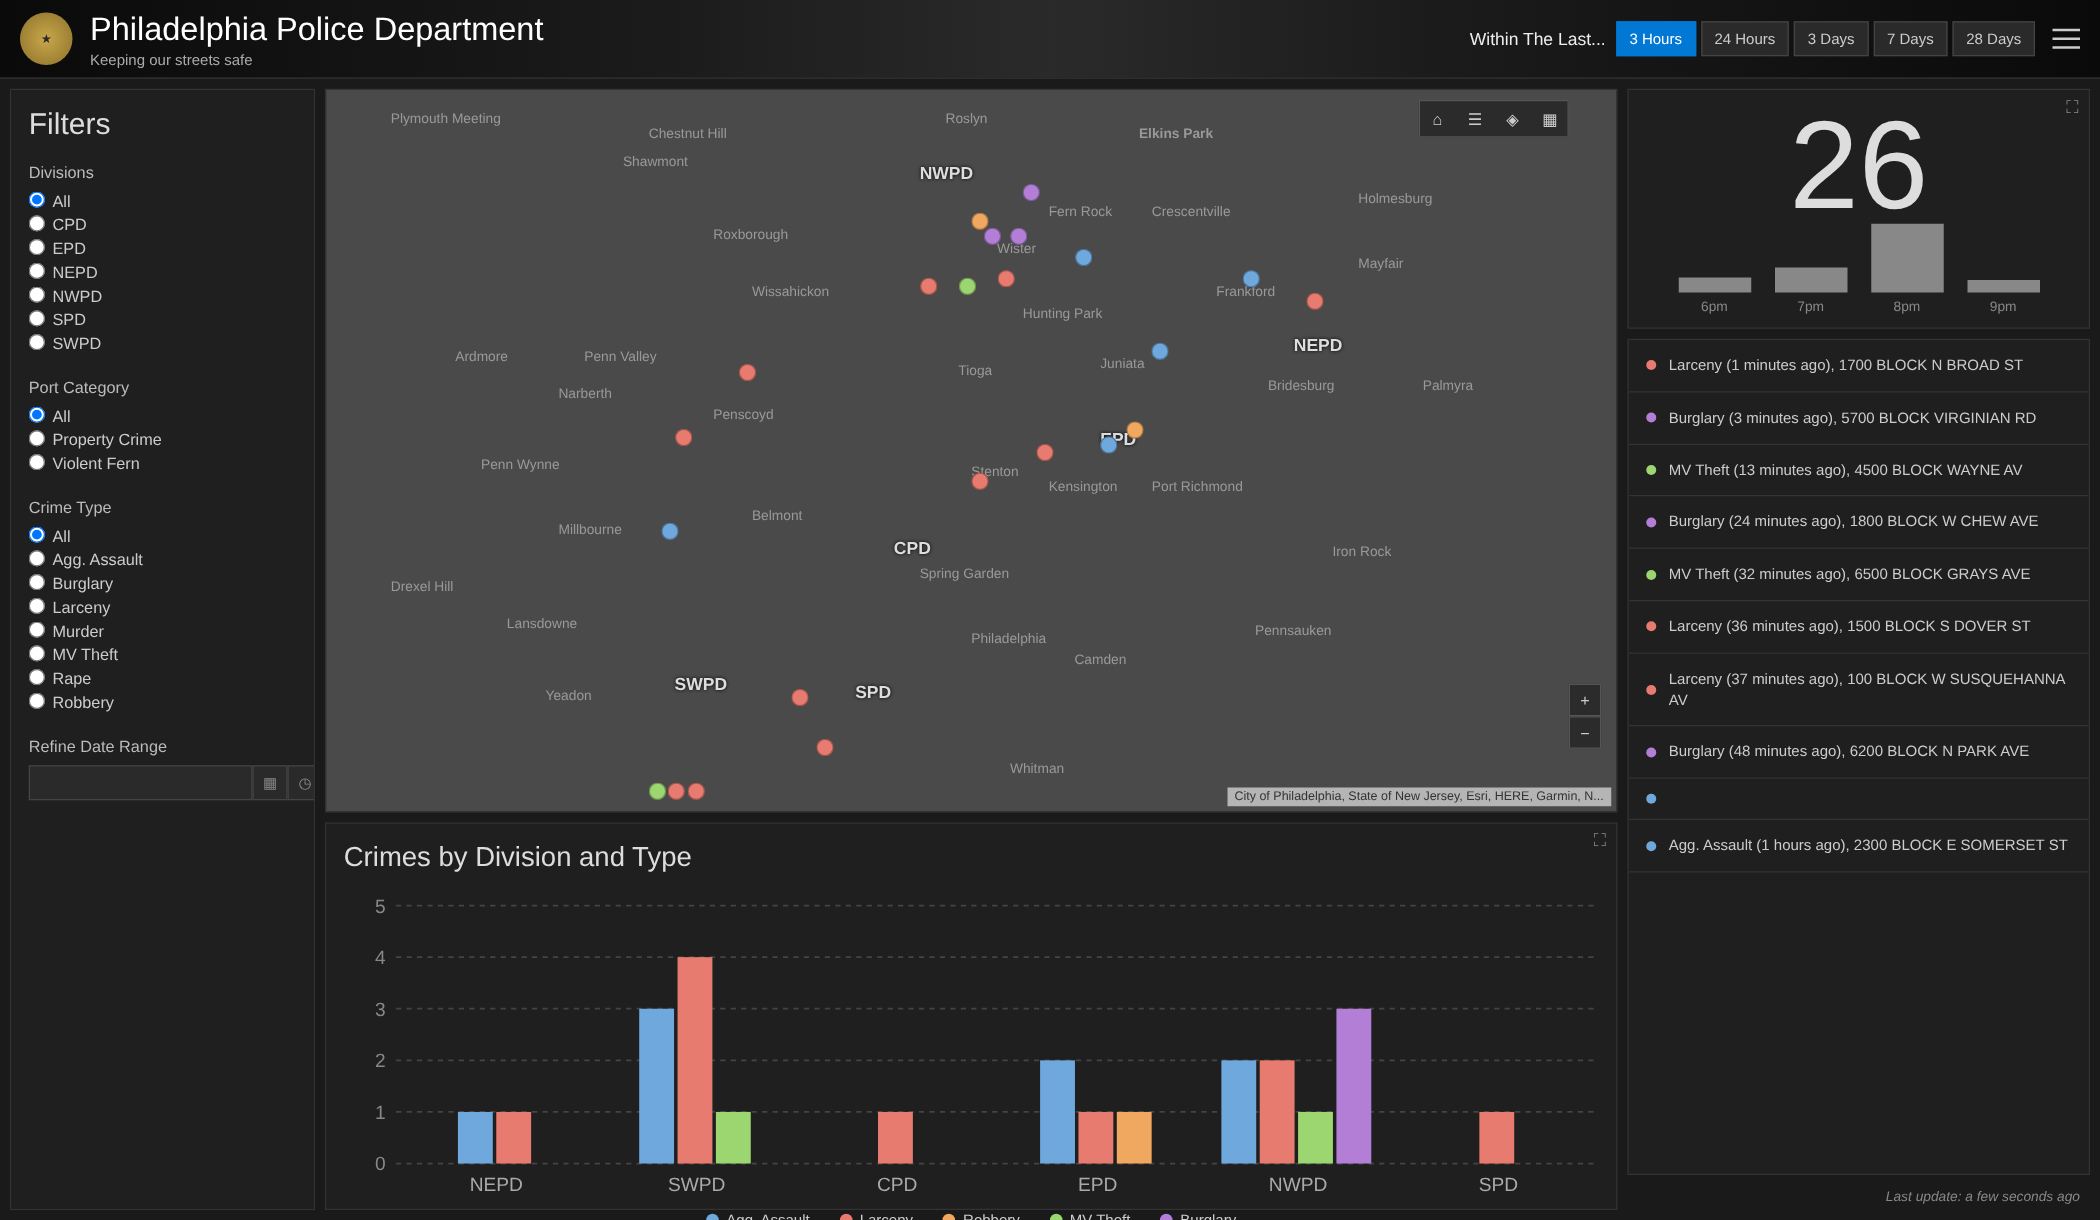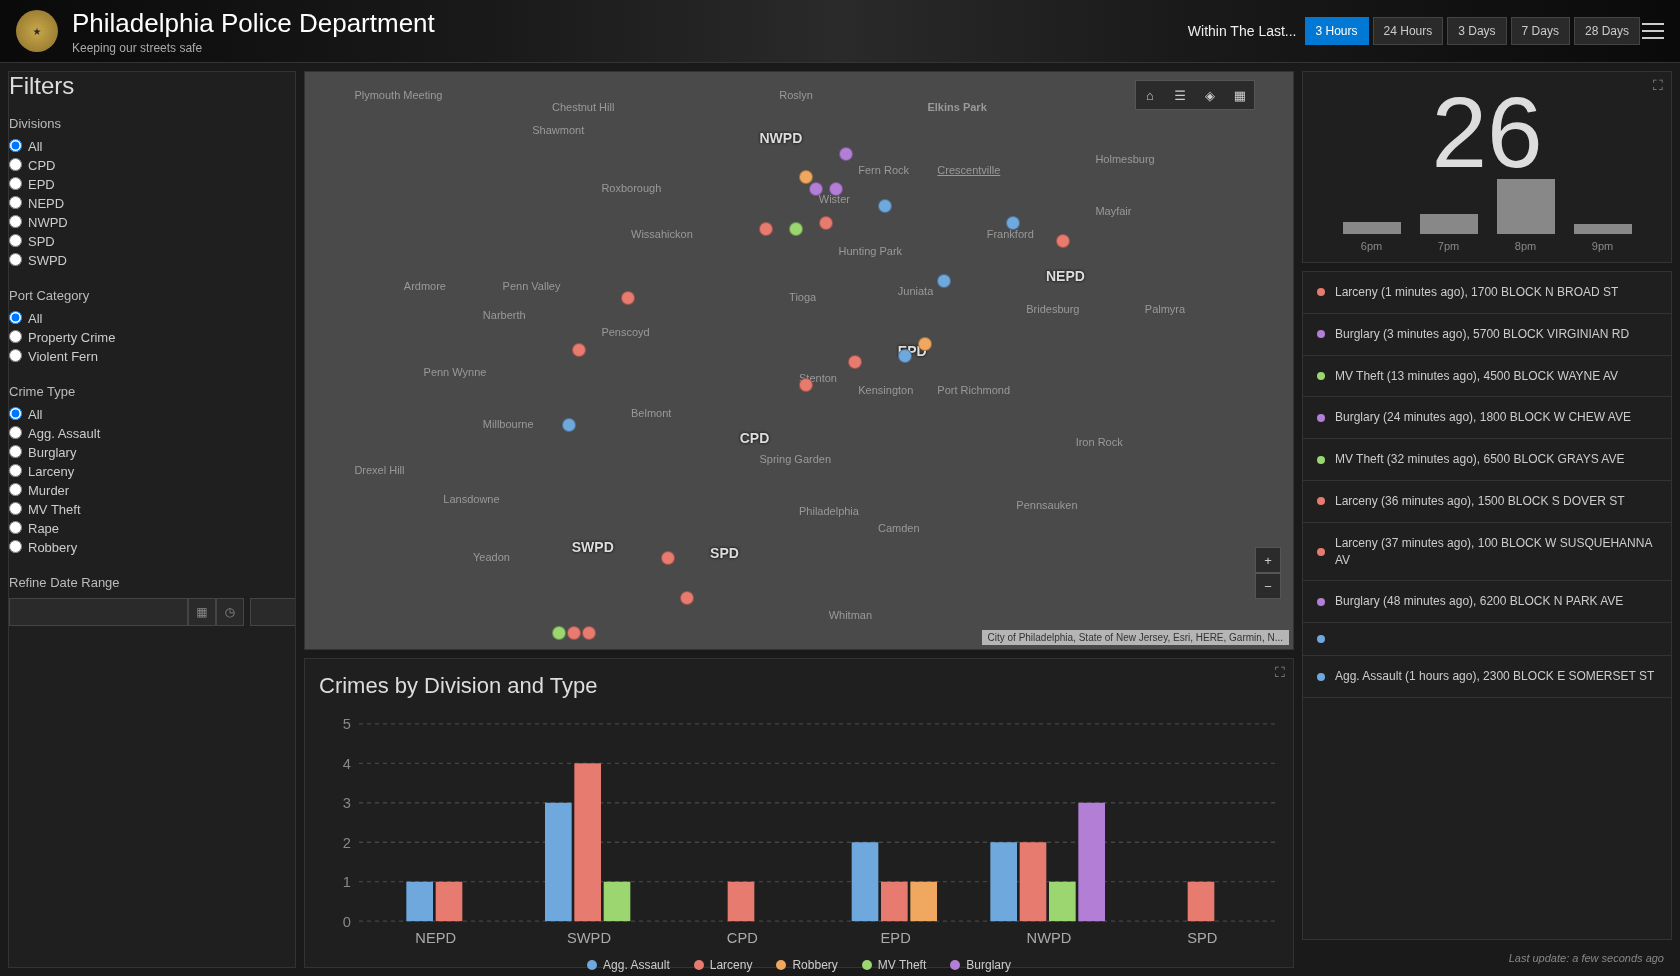--- a/index.html
+++ b/index.html
@@ -30,37 +30,38 @@
   display: flex;
   align-items: center;
   justify-content: center;
   font-size: 10px;
   color: #2a2a2a;
 }
 .title-block { flex: 1; }
 .app-title { font-size: 26px; color: #fff; font-weight: 300; }
 .app-subtitle { font-size: 12px; color: #aaa; margin-top: 2px; }
 .time-label { color: #eee; font-size: 14px; margin-right: 8px; }
-.time-buttons { display: flex; gap: 4px; margin-right: 2px; }
+.time-buttons { display: flex; gap: 4px; margin-right: 14px; }
 .time-btn {
   background: #2a2a2a;
   border: 1px solid #444;
   color: #ccc;
   padding: 6px 10px;
   font-size: 12px;
   cursor: pointer;
 }
 .time-btn.active { background: #0078d4; color: #fff; border-color: #0078d4; }
 .hamburger { width: 22px; height: 16px; display: flex; flex-direction: column; justify-content: space-between; cursor: pointer; }
 .hamburger span { height: 2px; background: #ccc; }
 .main { display: flex; height: calc(100% - 63px); padding: 8px; gap: 8px; }
 .filters {
-  width: 288px;
+  width: 244px;
   background: #1f1f1f;
   border: 1px solid #333;
+  padding: 14px;
   overflow-y: auto;
 }
 .filters h2 { font-size: 24px; font-weight: 300; margin-bottom: 16px; color: #ddd; }
 .filter-group { margin-bottom: 20px; }
 .filter-group-title { font-size: 13px; color: #bbb; margin-bottom: 8px; }
 .radio-row { display: flex; align-items: flex-start; margin-bottom: 4px; font-size: 13px; }
 .radio-row input { margin-right: 6px; }
 .date-row { display: flex; gap: 6px; }
 .date-box { flex: 1; display: flex; }
 .date-input { flex: 1; background: #2a2a2a; border: 1px solid #444; height: 28px; }
@@ -257,21 +258,21 @@
         <div class="attribution">City of Philadelphia, State of New Jersey, Esri, HERE, Garmin, N...</div>
       <div class="map-label" style="left: 46%; top: 10%;">NWPD</div>
           <div class="map-label" style="left: 75%; top: 34%;">NEPD</div>
           <div class="map-label" style="left: 60%; top: 47%;">EPD</div>
           <div class="map-label" style="left: 44%; top: 62%;">CPD</div>
           <div class="map-label" style="left: 27%; top: 81%;">SWPD</div>
           <div class="map-label" style="left: 41%; top: 82%;">SPD</div>
           <div class="map-sublabel" style="left: 5%; top: 3%;">Plymouth Meeting</div>
           <div class="map-sublabel" style="left: 23%; top: 9%;">Shawmont</div>
           <div class="map-sublabel" style="left: 56%; top: 16%;">Fern Rock</div>
-          <div class="map-sublabel" style="left: 64%; top: 16%; text-decoration: underline;">Crescentville</div>
+          <div class="map-sublabel" style="left: 64%; top: 16%;">Crescentville</div>
           <div class="map-sublabel" style="left: 25%; top: 5%;">Chestnut Hill</div>
           <div class="map-sublabel" style="left: 48%; top: 3%;">Roslyn</div>
           <div class="map-sublabel" style="left: 63%; top: 5%; font-weight: bold;">Elkins Park</div>
           <div class="map-sublabel" style="left: 80%; top: 14%;">Holmesburg</div>
           <div class="map-sublabel" style="left: 30%; top: 19%;">Roxborough</div>
           <div class="map-sublabel" style="left: 52%; top: 21%;">Wister</div>
           <div class="map-sublabel" style="left: 33%; top: 27%;">Wissahickon</div>
           <div class="map-sublabel" style="left: 69%; top: 27%;">Frankford</div>
           <div class="map-sublabel" style="left: 20%; top: 36%;">Penn Valley</div>
           <div class="map-sublabel" style="left: 10%; top: 36%;">Ardmore</div>

